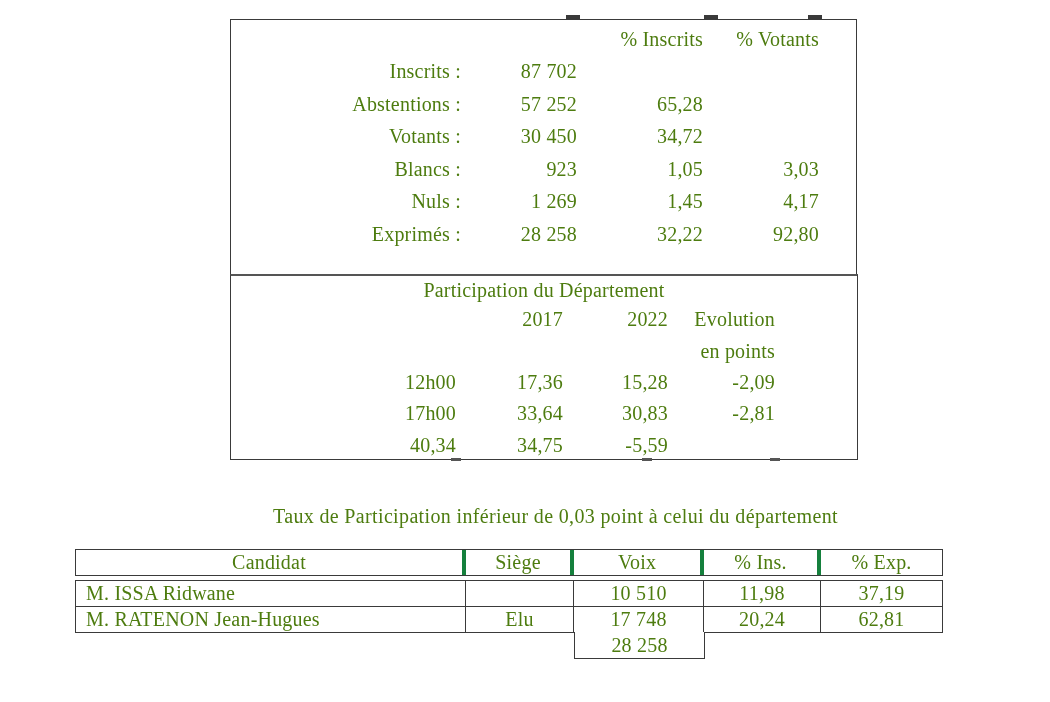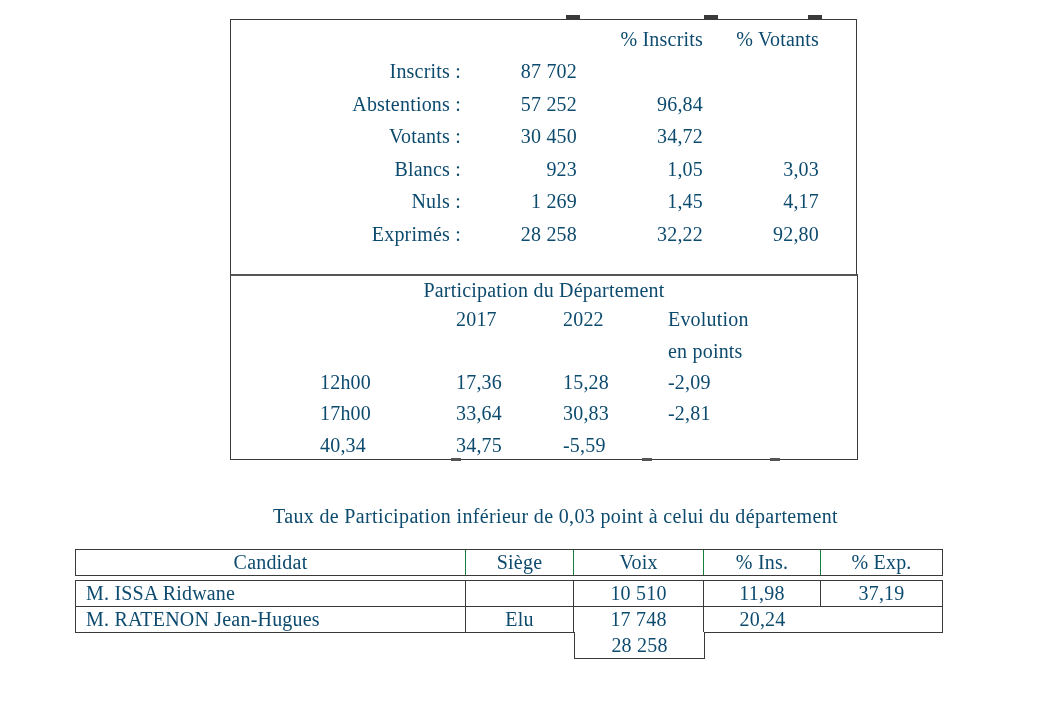--- a/index.html
+++ b/index.html
@@ -1,42 +1,42 @@
 <!DOCTYPE html>
 <html><head>
 <meta charset="utf-8">
 <style>
   html,body{margin:0;padding:0;background:#fff;}
   .page{
     position:relative;width:1050px;height:702px;background:#ffffff;
-    font-family:"Liberation Serif",serif;font-size:20px;color:#0c4a6e;
+    font-family:"Liberation Serif",serif;font-size:20px;color:#4d7c0f;
     letter-spacing:0.2px;overflow:hidden;
   }
   .abs{position:absolute;box-sizing:border-box;}
 
   
   .t1{left:230px;top:19px;width:627px;height:256px;border:1px solid #3a3a3a;
       border-bottom:1px solid #3a3a3a;padding-top:3px;background:#fff;}
   .t1row{display:grid;grid-template-columns:230px 116px 126px 116px;height:32.5px;align-items:center;}
   .t1row span{display:block;text-align:right;white-space:nowrap;}
 
   
   .t2{left:230px;top:274px;width:628px;height:186px;border:1px solid #3a3a3a;
       border-top:2px solid #555;background:#fff;}
   .t2title{height:28px;display:flex;align-items:center;justify-content:center;}
   .t2row{display:grid;grid-template-columns:89px 136px 107px 105px 107px;height:31.4px;align-items:center;}
-  .t2row span{display:block;text-align:left;white-space:nowrap;}
+  .t2row span{display:block;text-align:right;white-space:nowrap;}
 
   
   .note{left:273px;top:494px;letter-spacing:0.35px;white-space:nowrap;margin-top:11px;}
 
   
   .t3head{left:75px;top:549px;width:868px;height:27px;border:1px solid #3a3a3a;background:#fff;
           display:grid;grid-template-columns:390px 108px 130px 117px 121px;}
-  .t3head .cell{display:flex;align-items:center;justify-content:center;border-right:1px solid #15803d;white-space:nowrap;}
+  .t3head .cell{display:flex;align-items:center;justify-content:center;border-right:4px solid #15803d;white-space:nowrap;}
   .t3head .cell:last-child{border-right:none;}
   .t3body{left:75px;top:580px;width:868px;height:53px;border:1px solid #3a3a3a;background:#fff;}
   .t3row{display:grid;grid-template-columns:390px 108px 130px 117px 121px;height:25px;}
   .t3row.first{border-bottom:1px solid #3a3a3a;}
   .t3row .cell{display:flex;align-items:center;justify-content:center;border-right:1px solid #3a3a3a;white-space:nowrap;}
   .t3row .cell:last-child{border-right:none;}
   .t3row .cell.name{justify-content:flex-start;padding-left:10px;}
   .t3total{left:574px;top:632px;width:131px;height:27px;border:1px solid #3a3a3a;border-top:none;background:#fff;
            display:flex;align-items:center;justify-content:center;}
 
@@ -62,21 +62,21 @@
     </div>
     <div class="t1row">
       <span>Inscrits :</span>
       <span>87 702</span>
       <span></span>
       <span></span>
     </div>
     <div class="t1row">
       <span>Abstentions :</span>
       <span>57 252</span>
-      <span>96,84</span>
+      <span>65,28</span>
       <span></span>
     </div>
     <div class="t1row">
       <span>Votants :</span>
       <span>30 450</span>
       <span>34,72</span>
       <span></span>
     </div>
     <div class="t1row">
       <span>Blancs :</span>
@@ -156,20 +156,21 @@
       <div class="cell"></div>
       <div class="cell">10 510</div>
       <div class="cell">11,98</div>
       <div class="cell">37,19</div>
     </div>
     <div class="t3row">
       <div class="cell name">M. RATENON Jean-Hugues</div>
       <div class="cell">Elu</div>
       <div class="cell">17 748</div>
       <div class="cell">20,24</div>
+      <div class="cell">62,81</div>
     </div>
   </div>
 
   <div class="abs t3total">
     <span>28 258</span>
   </div>
 
 </div>
 
 </body></html>

